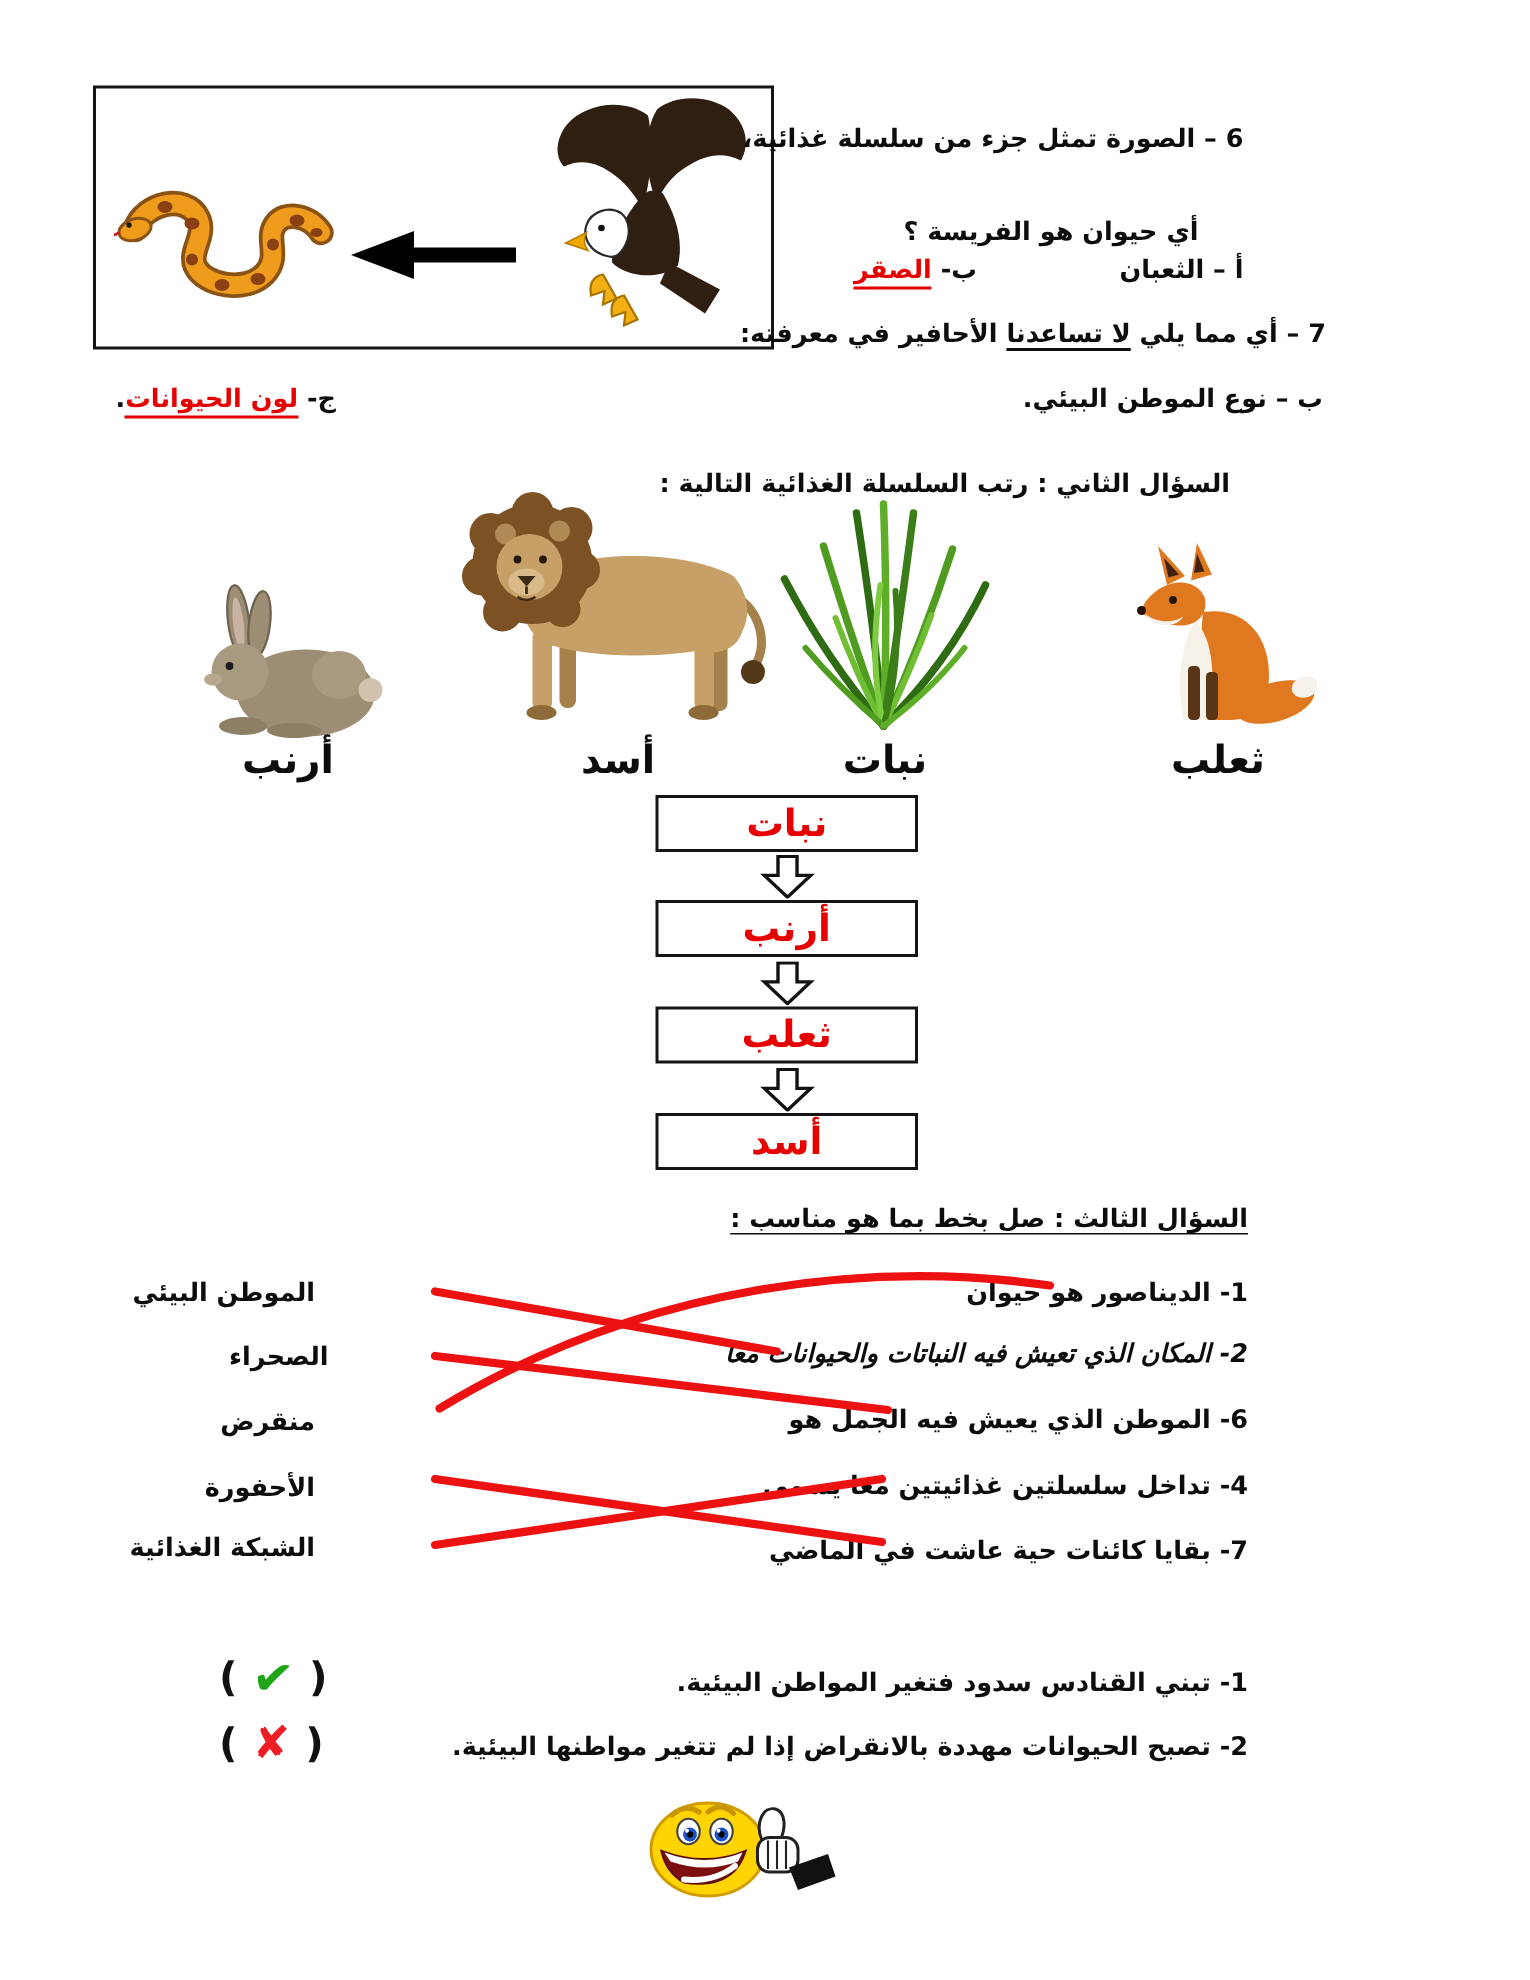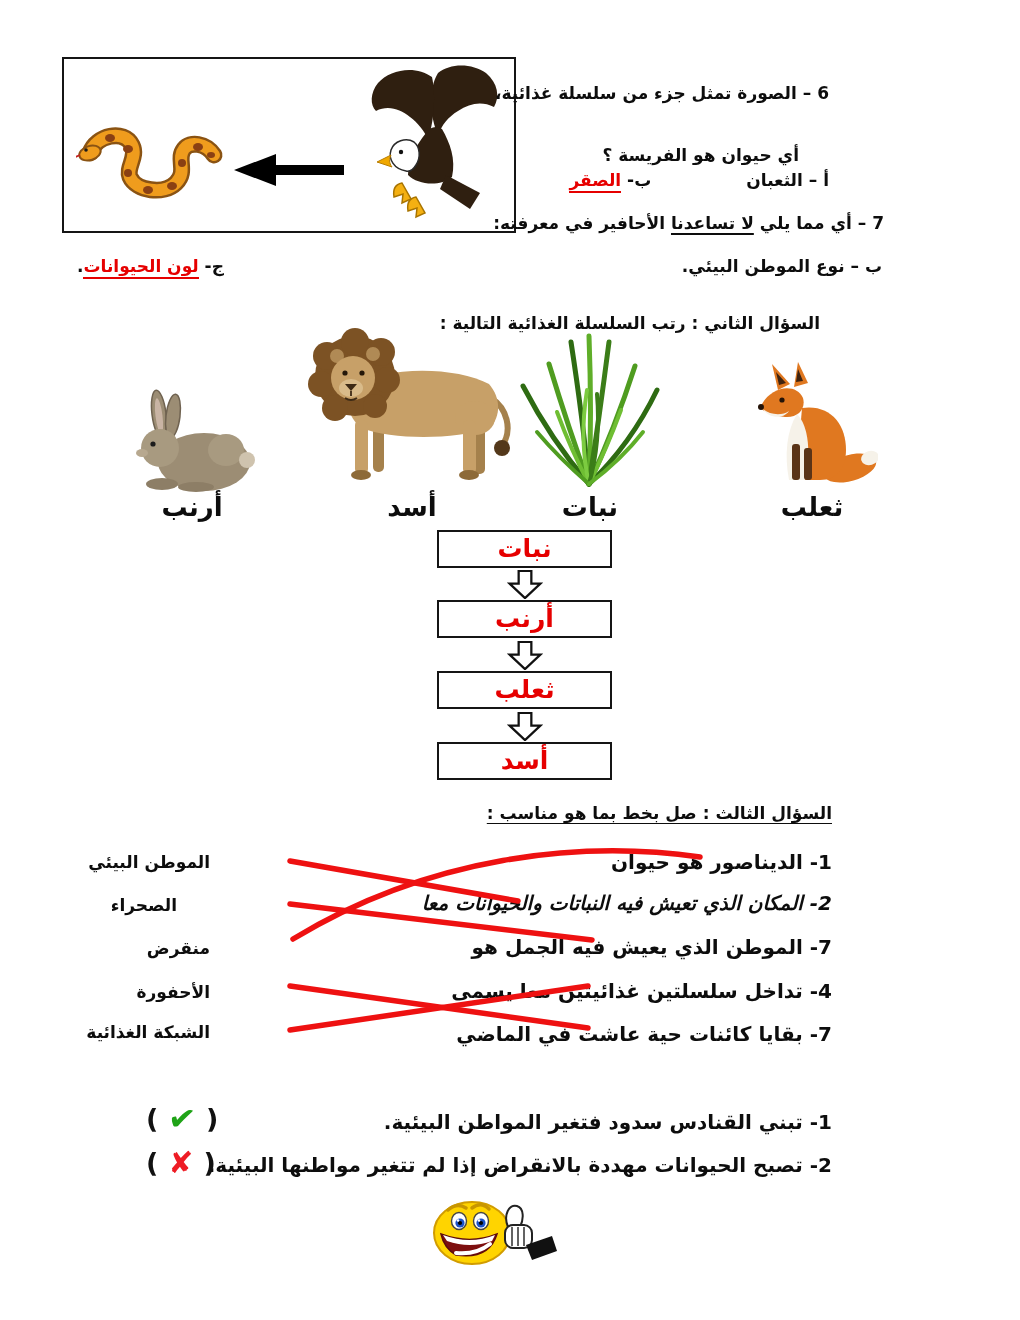--- a/index.html
+++ b/index.html
@@ -3,21 +3,21 @@
 <meta charset="utf-8">
 <style>
   html,body{margin:0;padding:0;background:#fff;}
   #page{
     position:relative;width:904px;height:1320px;background:#fff;overflow:hidden;
     font-family:"DejaVu Sans",sans-serif;font-weight:700;color:#0d0d0d;padding-left:43px;
   }
   .abs{position:absolute;}
   .rtl{direction:rtl;unicode-bidi:plaintext;white-space:nowrap;}
   .t17{font-size:17px;line-height:26px;}
-  .t16{font-size:20px;line-height:25px;}
+  .t16{font-size:17px;line-height:25px;}
   .red-ans{color:#e60000;border-bottom:2.5px solid #e60000;padding-bottom:1px;}
   .blk-underline{text-decoration:underline;text-decoration-thickness:2px;text-underline-offset:4px;}
   .img-box{border:2.5px solid #151515;background:#fff;}
   .chain-box{
     width:171px;height:34px;border:2.5px solid #151515;background:#fff;
     text-align:center;font-size:25px;line-height:34px;color:#e60000;
   }
   .animal-label{width:110px;text-align:center;font-size:26px;}
   .optrow{display:flex;flex-direction:row;justify-content:space-between;direction:rtl;}
   .mark-wrap{display:flex;align-items:center;gap:10px;direction:ltr;}
@@ -183,26 +183,26 @@
   <div class="abs chain-box rtl" style="left:437px;top:671px;">ثعلب</div>
   <svg class="abs" style="left:505px;top:712px;" width="40" height="29" viewBox="0 0 40 32">
     <path d="M13,1 H27 V15 H37 L20,31 L3,15 H13 Z" fill="#fff" stroke="#111" stroke-width="2.5"></path>
   </svg>
   <div class="abs chain-box rtl" style="left:437px;top:742px;">أسد</div>
 
   <div class="abs rtl t17 blk-underline" style="right:115px;top:800px;text-decoration:underline;">السؤال الثالث : صل بخط بما هو مناسب :</div>
 
   <div class="abs rtl t16" style="right:115px;top:850px;">1- الديناصور هو حيوان</div>
   <div class="abs rtl t16" style="right:115px;top:891px;font-style:italic;">2- المكان الذي تعيش فيه النباتات والحيوانات معا</div>
-  <div class="abs rtl t16" style="right:115px;top:935px;">7- الموطن الذي يعيش فيه الجمل هو</div>
+  <div class="abs rtl t16" style="right:115px;top:935px;">6- الموطن الذي يعيش فيه الجمل هو</div>
   <div class="abs rtl t16" style="right:115px;top:979px;">4- تداخل سلسلتين غذائيتين معا يسمى</div>
   <div class="abs rtl t16" style="right:115px;top:1022px;">7- بقايا كائنات حية عاشت في الماضي</div>
 
   <div class="abs rtl t17" style="right:737px;top:849px;">الموطن البيئي</div>
-  <div class="abs rtl t17" style="right:770px;top:892px;">الصحراء</div>
+  <div class="abs rtl t17" style="right:728px;top:892px;">الصحراء</div>
   <div class="abs rtl t17" style="right:737px;top:935px;">منقرض</div>
   <div class="abs rtl t17" style="right:737px;top:979px;">الأحفورة</div>
   <div class="abs rtl t17" style="right:737px;top:1019px;">الشبكة الغذائية</div>
 
   <svg class="abs" style="left:0;top:0;pointer-events:none;" width="1020" height="1320" viewBox="0 0 1020 1320">
     <g fill="none" stroke="#ee1111" stroke-width="5.5" stroke-linecap="round">
       <path d="M290,861 L518,901"></path>
       <path d="M700,857 C580,840 430,856 293,939"></path>
       <path d="M290,904 L592,940"></path>
       <path d="M290,986 L588,1028"></path>

